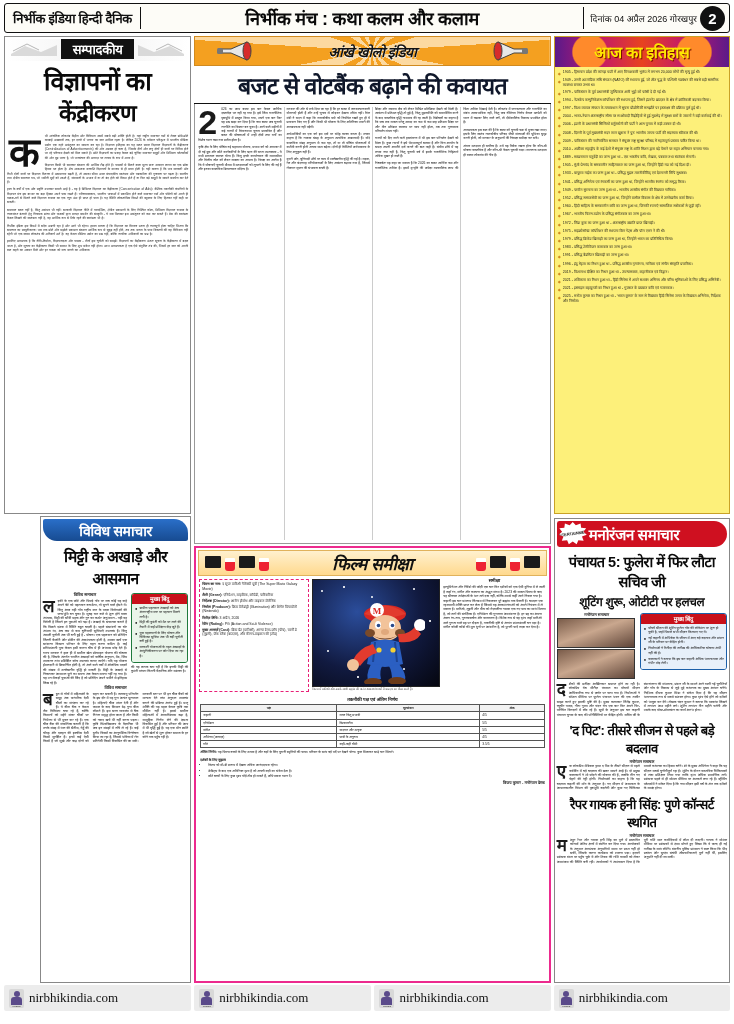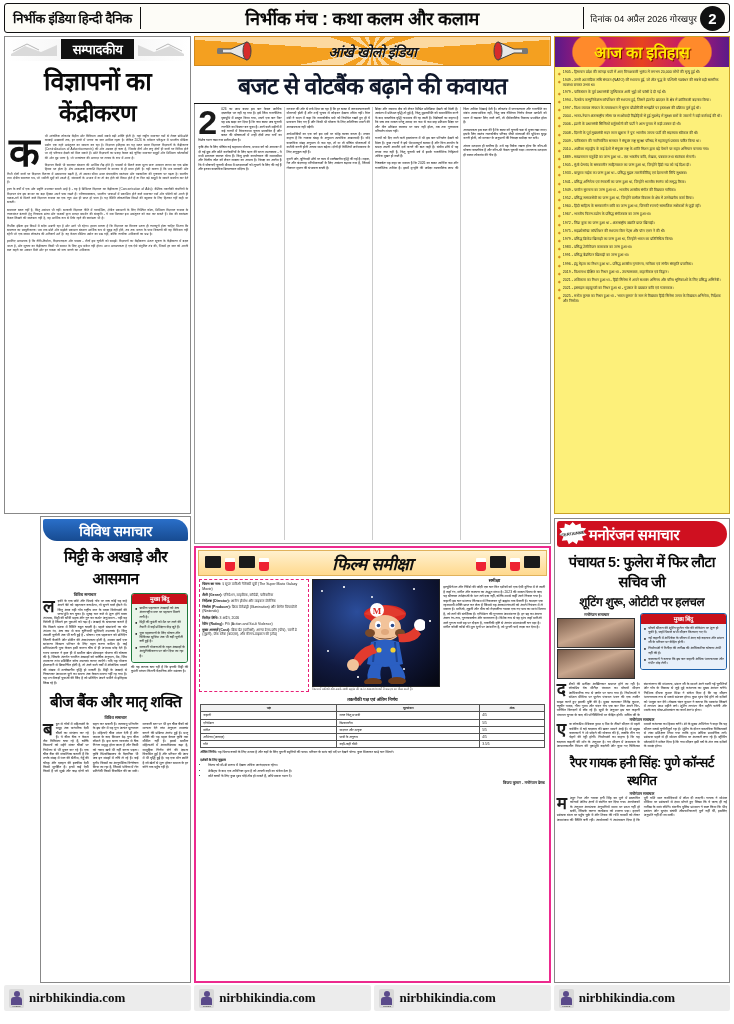--- a/index.html
+++ b/index.html
@@ -212,21 +212,21 @@
   .fblk {
     background:#ececec; border-radius:2px; display:flex; align-items:center; gap:5px;
     padding-left:5px;
   }
   .fblk.a{width:188px}.fblk.b{width:178px}.fblk.c{width:177px}.fblk.d{width:177px}
   .flogo { width:15px; height:19px; background:#d8d8d8; border-radius:2px; position:relative;
            display:flex; align-items:flex-end; justify-content:center; }
   .flogo .head { position:absolute; top:2px; width:6px; height:6px; border-radius:50%; background:#5a4a8a;}
   .flogo .body { width:11px; height:8px; background:#5a4a8a; border-radius:3px 3px 0 0; margin-bottom:3px;}
   .flogo .tag { position:absolute; bottom:0; font-size:2.4px; color:#333; }
-  .fname { font-size:13px; font-weight:bold; color:#111; font-family:"Liberation Serif", serif;}
+  .fname { font-size:13px; font-weight:normal; color:#111; font-family:"Liberation Serif", serif;}
 </style>
 </head>
 <body>
 
 <div class="page">
 
   <div class="masthead">
     <div class="mh-left">निर्भीक इंडिया हिन्दी दैनिक</div>
     <div class="mh-center">निर्भीक मंच : कथा कलम और कलाम</div>
     <div class="mh-right">दिनांक 04 अप्रैल  2026 गोरखपुर</div>
@@ -298,21 +298,20 @@
                   <div class="kb-item">
                     <span class="kb-dot">●</span>
                     <span class="kb-t">सरकारी योजनाओं के तहत अखाड़ों के आधुनिकीकरण पर जोर दिया जा रहा है।</span>
                   </div>
                 </div>
             </div>
             <div class="mtext">की यह ललक बता रही है कि इनकी मिट्टी की कुश्ती परंपरा कितनी वैज्ञानिक और सशक्त है।</div>
           </div>
         </div>
 
-        <div class="vv-head" style="margin-top:5px;">बीज बैंक और मातृ शक्ति</div>
         <div class="vv-sub">विविध समाचार</div>
         <div class="cols3" style="font-size:3.4px;line-height:4.3px;text-align:justify;color:#1a1a1a;">
           <span class="mcap">ब</span><span>हुत से गाँवों में महिलाओं के समूह अब पारंपरिक देसी बीजों का संरक्षण कर रहे हैं। ये बीज बैंक न केवल जैव विविधता बचा रहे हैं, बल्कि किसानों को महँगे संकर बीजों पर निर्भरता से भी मुक्त कर रहे हैं। एक बीज बैंक की संचालिका बताती हैं कि उनके संग्रह में धान की सैंतीस, गेहूँ की चौदह और दलहन की इक्कीस देसी किस्में सुरक्षित हैं। इनमें कई ऐसी किस्में हैं जो सूखे और बाढ़ दोनों को सहन कर सकती हैं। जलवायु परिवर्तन के इस दौर में यह गुण अत्यंत मूल्यवान है। महिलाएँ बीज उधार देती हैं और फसल के बाद किसान डेढ़ गुना बीज लौटाते हैं। इस सरल व्यवस्था से बैंक निरंतर समृद्ध होता जाता है और किसी को नकद खर्च भी नहीं करना पड़ता। कृषि विश्वविद्यालय के वैज्ञानिक भी अब इन संग्रहों में रुचि ले रहे हैं। कई दुर्लभ किस्मों का आनुवंशिक विश्लेषण किया जा रहा है, जिससे भविष्य में रोग प्रतिरोधी किस्में विकसित की जा सकें। सरकारी स्तर पर भी इन बीज बैंकों को मान्यता देने तथा अनुदान उपलब्ध कराने की प्रक्रिया आरंभ हुई है। मातृ शक्ति की यह पहल केवल कृषि तक सीमित नहीं है। इससे ग्रामीण महिलाओं में आत्मविश्वास बढ़ा है, सामूहिक निर्णय लेने की क्षमता विकसित हुई है और परिवार की आय में भी वृद्धि हुई है। यह एक मौन क्रांति है जो खेतों से शुरू होकर समाज के हर कोने तक पहुँच रही है।</span>
         </div>
       </div>
     </div>
 
     <div class="col-mid">
 
       <div>
@@ -628,20 +627,21 @@
                     <span class="kb-t">कलाकारों ने बताया कि इस बार कहानी अधिक भावनात्मक और गंभीर मोड़ लेगी।</span>
                   </div>
                 </div>
             </div>
           </div>
         </div>
         <div class="cols2 mtext" style="margin-top:2px;">
           <span class="mcap">द</span><span>र्शकों की प्रतीक्षा आख़िरकार समाप्त होने जा रही है। लोकप्रिय वेब सीरीज़ पंचायत का पाँचवाँ सीज़न आधिकारिक रूप से फ़्लोर पर चला गया है। निर्माताओं ने सोशल मीडिया पर फुलेरा पंचायत भवन की एक तस्वीर साझा करते हुए इसकी पुष्टि की है। मुख्य कलाकार जितेंद्र कुमार, रघुबीर यादव, नीना गुप्ता और चंदन रॉय एक बार फिर अपने चिर-परिचित किरदारों में लौट रहे हैं। सूत्रों के अनुसार इस बार कहानी पंचायत चुनाव के बाद की परिस्थितियों पर केंद्रित होगी। सचिव जी के स्थानांतरण की संभावना, प्रधान जी के सामने आने वाली नई चुनौतियाँ और गाँव के विकास से जुड़े मुद्दे कथानक का मुख्य आधार बनेंगे। निर्देशक दीपक कुमार मिश्रा ने संकेत दिया है कि यह सीज़न भावनात्मक रूप से सबसे सशक्त होगा। कुछ दृश्य ऐसे होंगे जो दर्शकों को भावुक कर देंगे। लेखक चंदन कुमार ने बताया कि पटकथा लिखने में लगभग आठ महीने लगे। शूटिंग लगभग तीन महीने चलेगी और उसके बाद पोस्ट-प्रोडक्शन का कार्य आरंभ होगा।</span>
         </div>
 
+        <div class="manor-head" style="font-size:13px;margin-top:4px;">'द पिट': तीसरे सीजन से पहले बड़े बदलाव</div>
         <div class="byline">मनोरंजन समाचार</div>
         <div class="cols2 mtext">
           <span class="mcap">ए</span><span>क लोकप्रिय मेडिकल ड्रामा द पिट के तीसरे सीज़न से पहले कास्टिंग में बड़े बदलाव की ख़बर सामने आई है। दो प्रमुख कलाकारों ने शो छोड़ने की घोषणा की है, जबकि तीन नए चेहरों की एंट्री होगी। निर्माताओं का कहना है कि यह बदलाव कहानी की माँग के अनुसार है। नए सीज़न में अस्पताल के आपातकालीन विभाग की पृष्ठभूमि बदलेगी और कुछ नए चिकित्सा मामले कथानक का हिस्सा बनेंगे। शो के मुख्य अभिनेता ने कहा कि यह सीज़न सबसे चुनौतीपूर्ण रहा है। शूटिंग के दौरान वास्तविक चिकित्सकों से लंबा प्रशिक्षण लिया गया ताकि दृश्य अधिक प्रामाणिक लगें। प्रशंसक पहले से ही सोशल मीडिया पर अटकलें लगा रहे हैं। स्ट्रीमिंग प्लेटफ़ॉर्म ने संकेत दिया है कि नया सीज़न इसी वर्ष के अंत तक दर्शकों के समक्ष होगा।</span>
         </div>
 
         <div class="manor-head" style="font-size:13px;margin-top:4px;">रैपर गायक हनी सिंह: पुणे कॉन्सर्ट स्थगित</div>
         <div class="byline">मनोरंजन समाचार</div>
         <div class="cols2 mtext">
           <span class="mcap">म</span><span>शहूर रैपर और गायक हनी सिंह का पुणे में प्रस्तावित कॉन्सर्ट अंतिम क्षणों में स्थगित कर दिया गया। आयोजकों के अनुसार आवश्यक अनुमतियाँ समय पर प्राप्त नहीं हो सकीं, जिसके कारण कार्यक्रम को टालना पड़ा। हज़ारों प्रशंसक स्थल पर पहुँच चुके थे और टिकट की राशि वापसी को लेकर असमंजस की स्थिति बनी रही। आयोजकों ने आश्वासन दिया है कि पूरी राशि सात कार्यदिवसों में लौटा दी जाएगी। गायक ने सोशल मीडिया पर प्रशंसकों से क्षमा माँगते हुए लिखा कि वे जल्द ही नई तारीख़ के साथ लौटेंगे। स्थानीय पुलिस प्रशासन ने स्पष्ट किया कि भीड़ प्रबंधन और सुरक्षा संबंधी औपचारिकताएँ पूर्ण नहीं थीं, इसलिए अनुमति नहीं दी जा सकी।</span>
         </div>

